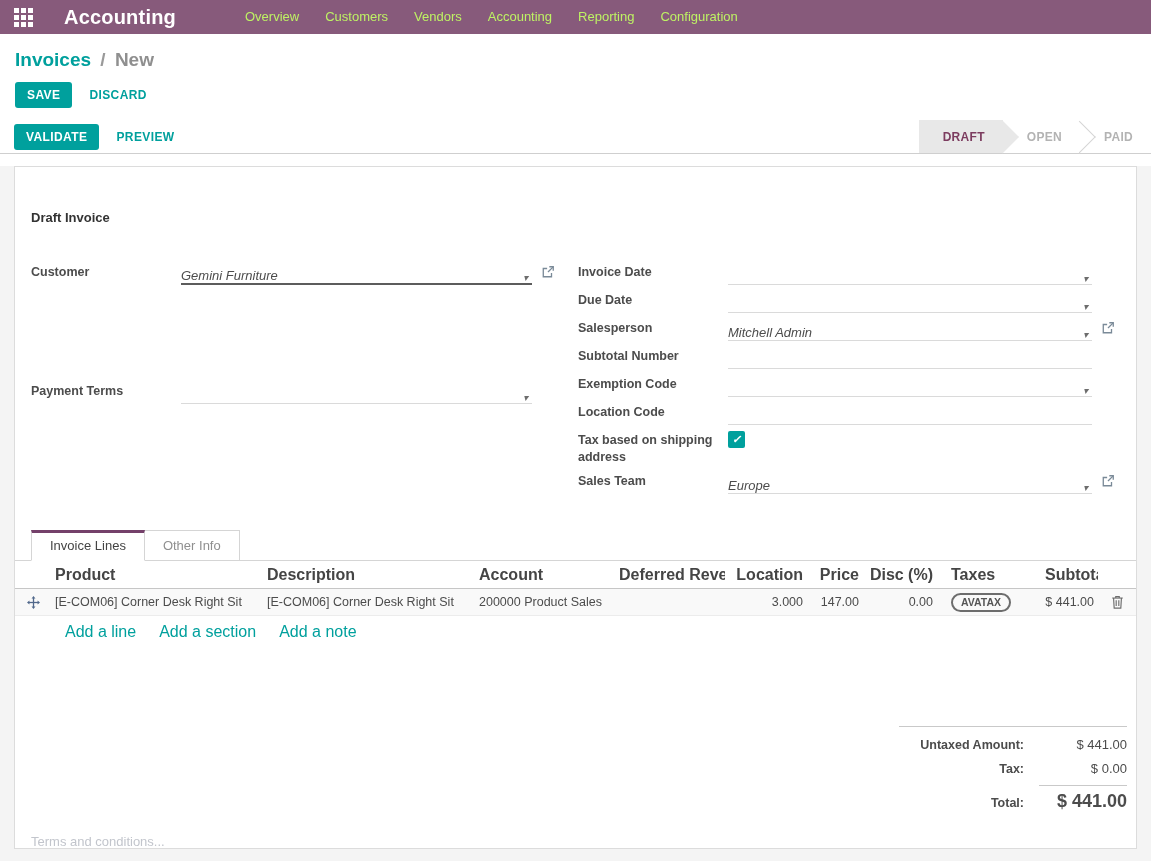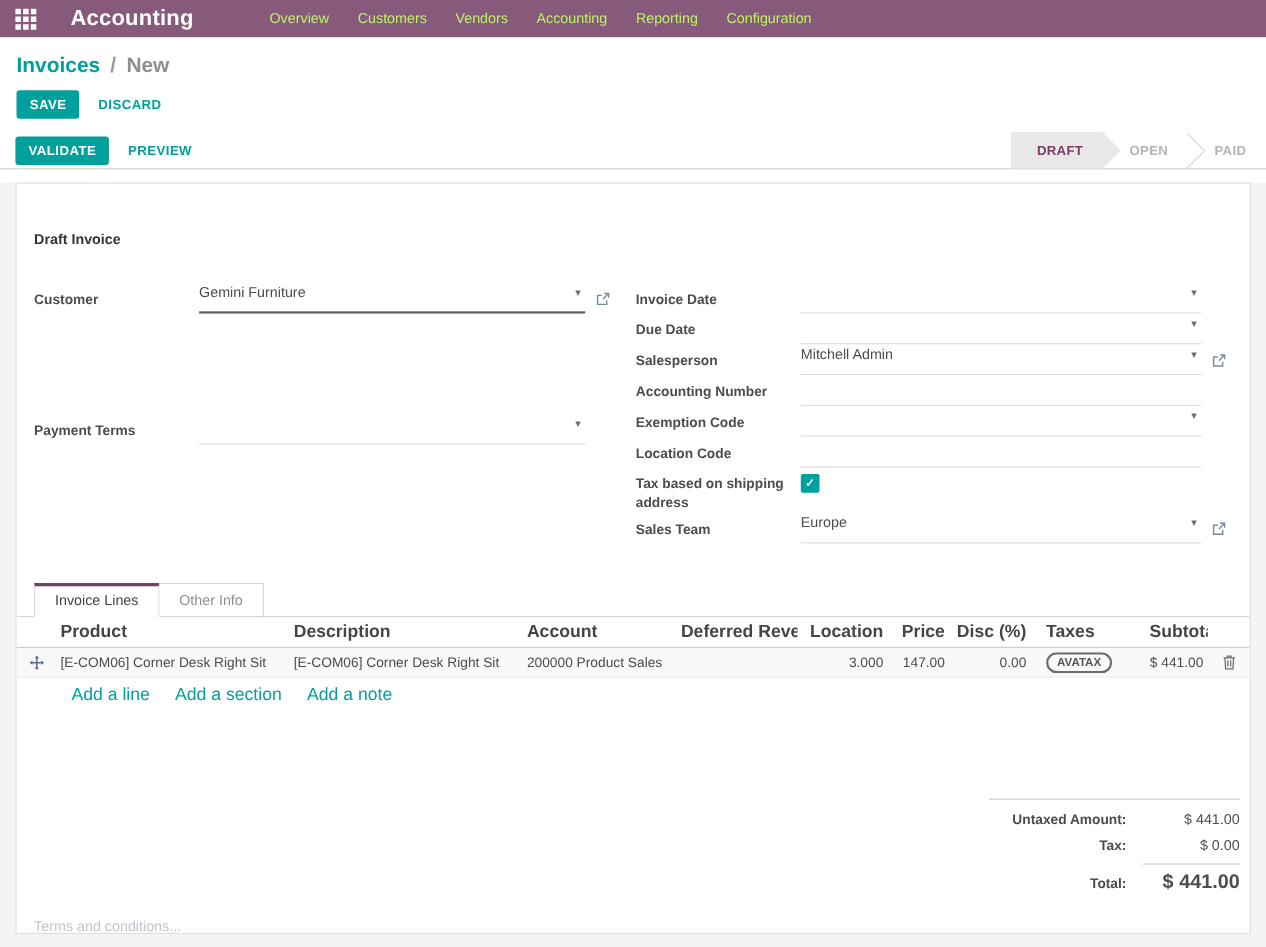--- a/index.html
+++ b/index.html
@@ -46,21 +46,21 @@
   .sheet { margin:12px 14px 0 14px; background:#fff; border:1px solid #dcdcdc; height:683px; overflow:hidden; }
   .sheet-pad { padding:0 16px; }
   .doc-title { font-size:13px; font-weight:bold; color:#333; padding-top:43px; }
 
   .form-grid { display:flex; margin-top:33px; }
   .fgroup { display:grid; grid-template-columns:150px 1fr; grid-auto-rows:minmax(27px,auto); row-gap:1px; }
   .fgroup.left  { width:529px; margin-right:18px; }
   .fgroup.right { flex:1; }
   .flabel { font-weight:bold; font-size:12.5px; color:#4c4c4c; padding-top:6px; line-height:17px; }
   .fwidget { display:flex; align-items:stretch; height:27px; cursor:text; }
-  .fline { flex:1; display:flex; align-items:flex-start; border-bottom:1px solid #dadada; font-size:13px; color:#4c4c4c; }
+  .fline { flex:1; display:flex; align-items:flex-end; border-bottom:1px solid #dadada; font-size:13px; color:#4c4c4c;font-style:italic; }
   .fwidget.focused .fline { border-bottom:2px solid #5c5c5c; }
   .fwidget.no-line .fline { border-bottom:none; }
   .fvalue { flex:1; white-space:nowrap; }
   .caret { color:#6d6d6d; font-size:10px; margin:2px 4px 0 4px; cursor:pointer; }
   .fslot { width:28px; display:flex; align-items:center; padding-left:9px; }
   .ext-icon { cursor:pointer; display:flex; }
   .checkbox { width:17px; height:17px; background:#00A09D; border-radius:2px; margin-top:5px;
               color:#fff; font-size:11px; font-weight:bold; display:flex; align-items:center; justify-content:center; cursor:pointer; }
   .tall { height:auto; min-height:38px; align-items:flex-start; }
 
@@ -224,21 +224,21 @@
               <span class="ext-icon">
                 <svg width="14" height="14" viewBox="0 0 16 16">
                     <path d="M12 9v4.4H2.6V4H7" fill="none" stroke="#7a8a98" stroke-width="1.5"></path>
                     <path d="M9.5 2h4.5v4.5" fill="none" stroke="#7a8a98" stroke-width="1.5"></path>
                     <path d="M13.6 2.4 8 8" fill="none" stroke="#7a8a98" stroke-width="1.5"></path>
                   </svg>
               </span>
             </div>
           </div>
 
-          <div class="flabel">Accounting Number</div>
+          <div class="flabel">Subtotal Number</div>
           <div class="fwidget">
             <div class="fline">
               <span class="fvalue"></span>
             </div>
             <div class="fslot"></div>
           </div>
 
           <div class="flabel">Exemption Code</div>
           <div class="fwidget">
             <div class="fline">

